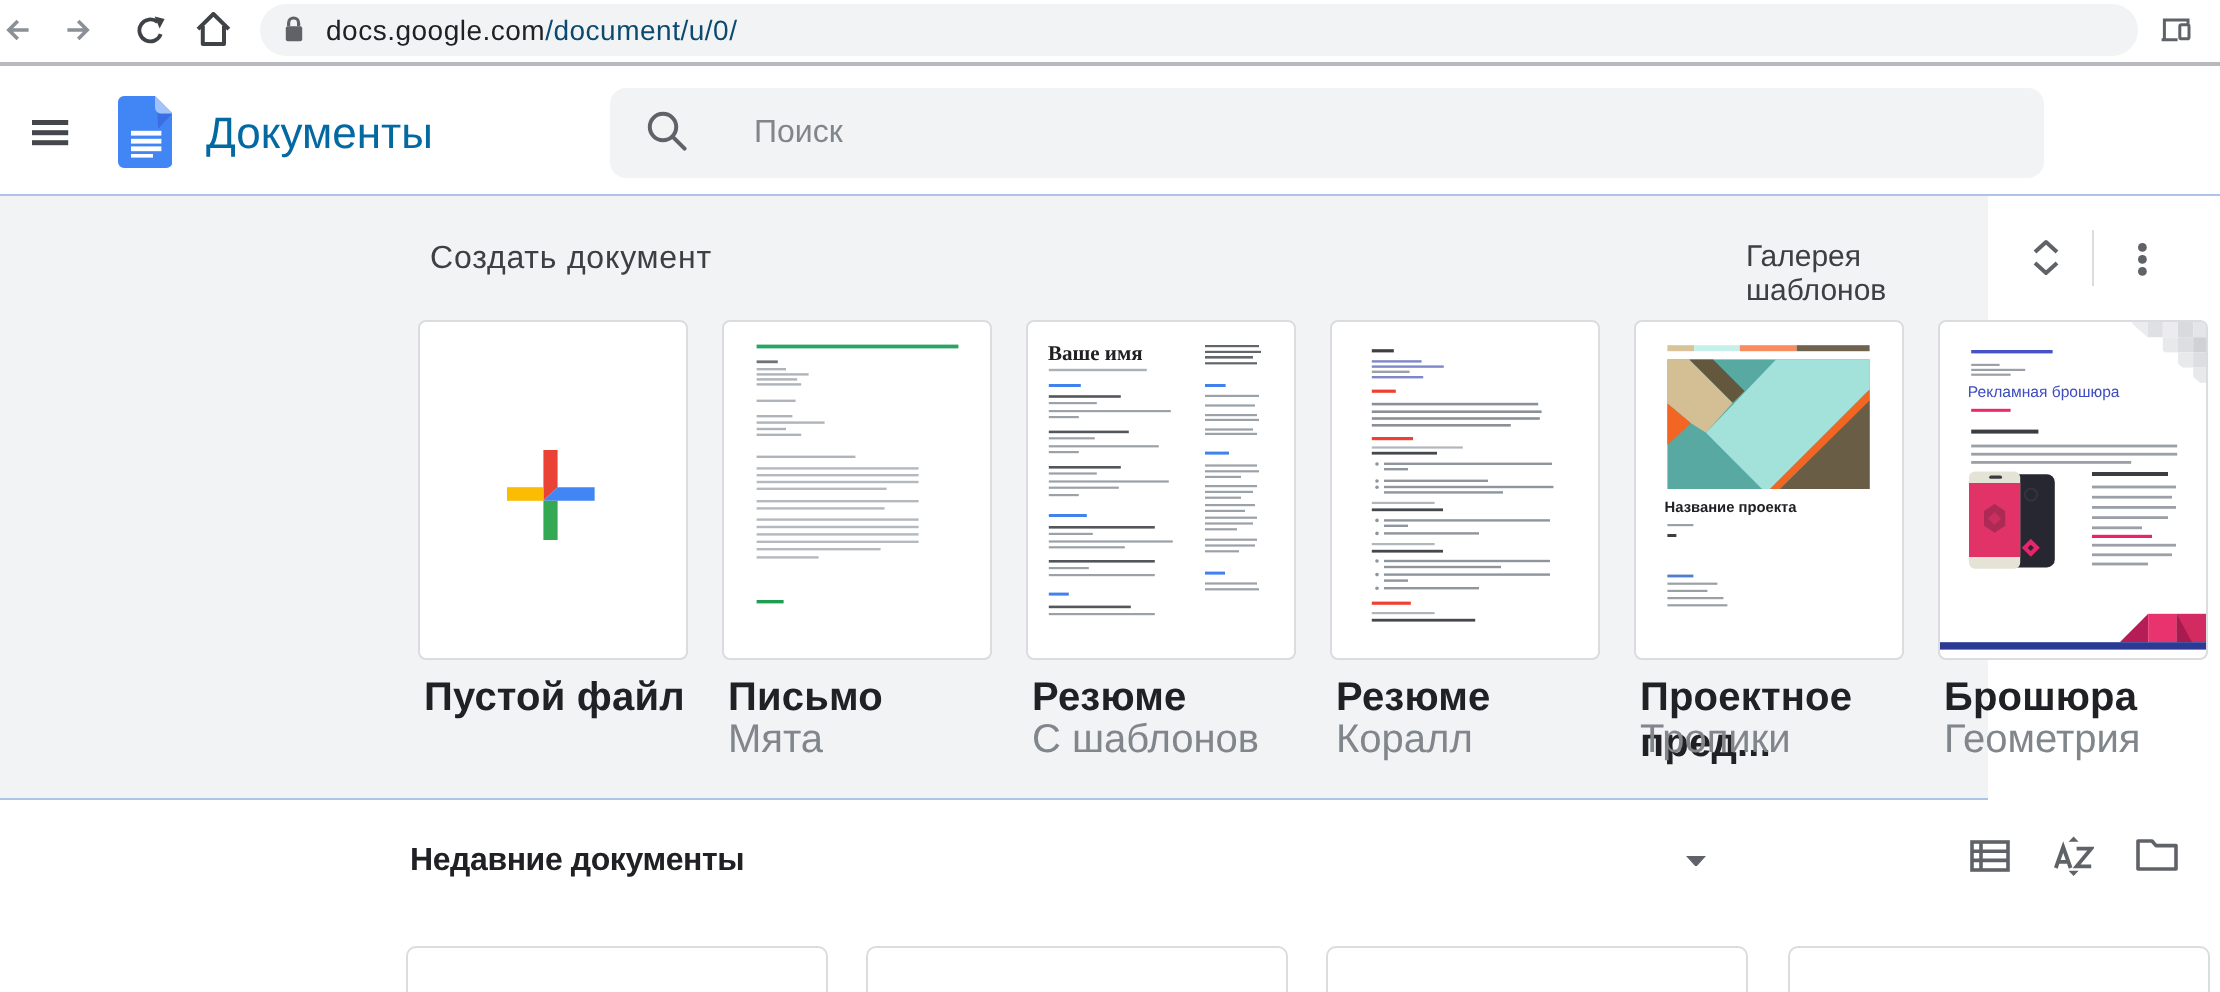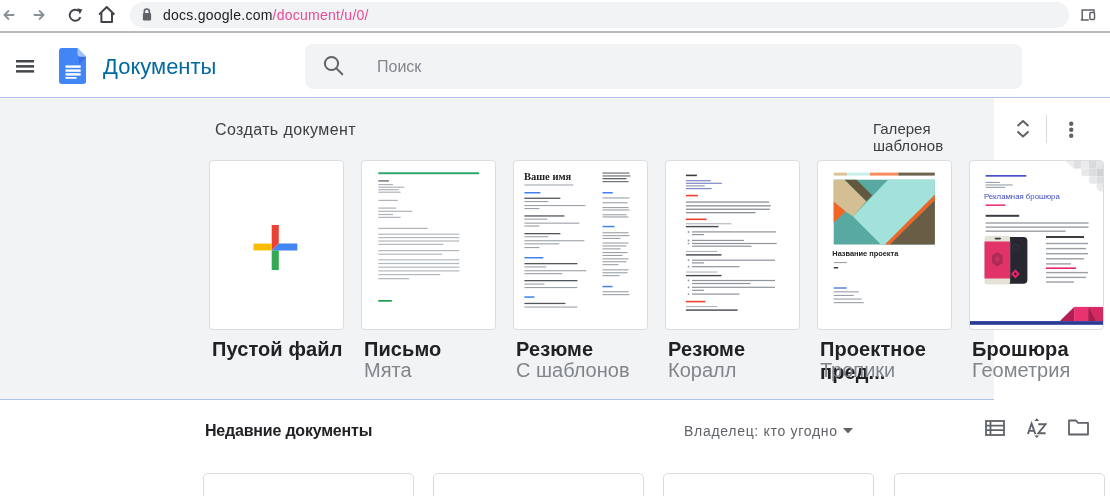--- a/index.html
+++ b/index.html
@@ -4,21 +4,21 @@
 <style>
 * { margin:0; padding:0; box-sizing:border-box; }
 html,body { width:1110px; height:496px; overflow:hidden; }
 body { font-family:"Liberation Sans",sans-serif; position:relative; background:#fff; }
 .abs { position:absolute; }
 
 
 .chrome { position:absolute; left:0; top:0; width:1110px; height:33px; background:#fff; border-bottom:2px solid #b7babe; }
 .addr { position:absolute; left:130px; top:2px; width:939px; height:26px; background:#f1f3f4; border-radius:13px; }
 .url { position:absolute; left:163px; top:7px; font-size:14px; color:#202124; letter-spacing:0.25px; }
-.url span { color:#ec4899; }
+.url span { color:#0c4a6e; }
 
 
 .appbar { position:absolute; left:0; top:35px; width:1110px; height:63px; background:#fff; border-bottom:1px solid #aec3e9; }
 .apptitle { position:absolute; left:103px; top:19px; font-size:22px; color:#0369a1; }
 .search { position:absolute; left:305px; top:9px; width:717px; height:45px; background:#f1f3f4; border-radius:8px; }
 .searchtxt { position:absolute; left:56px; top:14px; font-size:16px; color:#80868b;margin-left:16px; }
 
 
 .create { position:absolute; left:0; top:98px; width:994px; height:302px; background:#f1f3f4; border-bottom:1px solid #aec3e9; }
 .create h2 { position:absolute; left:215px; top:23px; font-size:16px; font-weight:400; color:#3c4043; letter-spacing:0.4px; }
@@ -372,21 +372,20 @@
   <div class="tlabel" style="left:668px;top:239.5px">Резюме</div>
   <div class="tsub" style="left:668px;top:261px">Коралл</div>
   <div class="tlabel" style="left:820px;top:239.5px">Проектное пред...</div>
   <div class="tsub" style="left:820px;top:261px">Тропики</div>
   <div class="tlabel" style="left:972px;top:239.5px">Брошюра</div>
   <div class="tsub" style="left:972px;top:261px">Геометрия</div>
 </div>
 
 <div class="recent">
   <h2>Недавние документы</h2>
-  <div class="owner">Владелец: кто угодно</div>
   <svg class="abs" style="left:843px;top:27.5px" width="10" height="5.5" viewBox="0 0 10 5.5" fill="#5f6368">
     <path d="M0 0 H10 L5 5.5 Z"></path>
   </svg>
   <svg class="abs" style="left:985px;top:20px" width="20" height="16" viewBox="0 0 20 16" fill="none" stroke="#5f6368" stroke-width="1.8">
     <rect x="1" y="1" width="18" height="14"></rect>
     <path d="M1 5.6 H19 M1 10.2 H19 M5.5 1 V15"></path>
   </svg>
   <svg class="abs" style="left:1027px;top:18px" width="20" height="20" viewBox="0 0 20 20" fill="none" stroke="#5f6368">
     <path d="M0.9 16 L4.6 5.5 L8.3 16 M2 12.9 H7.3" stroke-width="1.9"></path>
     <path d="M11.3 6.3 H18.6 L11.3 15.2 H18.6" stroke-width="1.9"></path>

